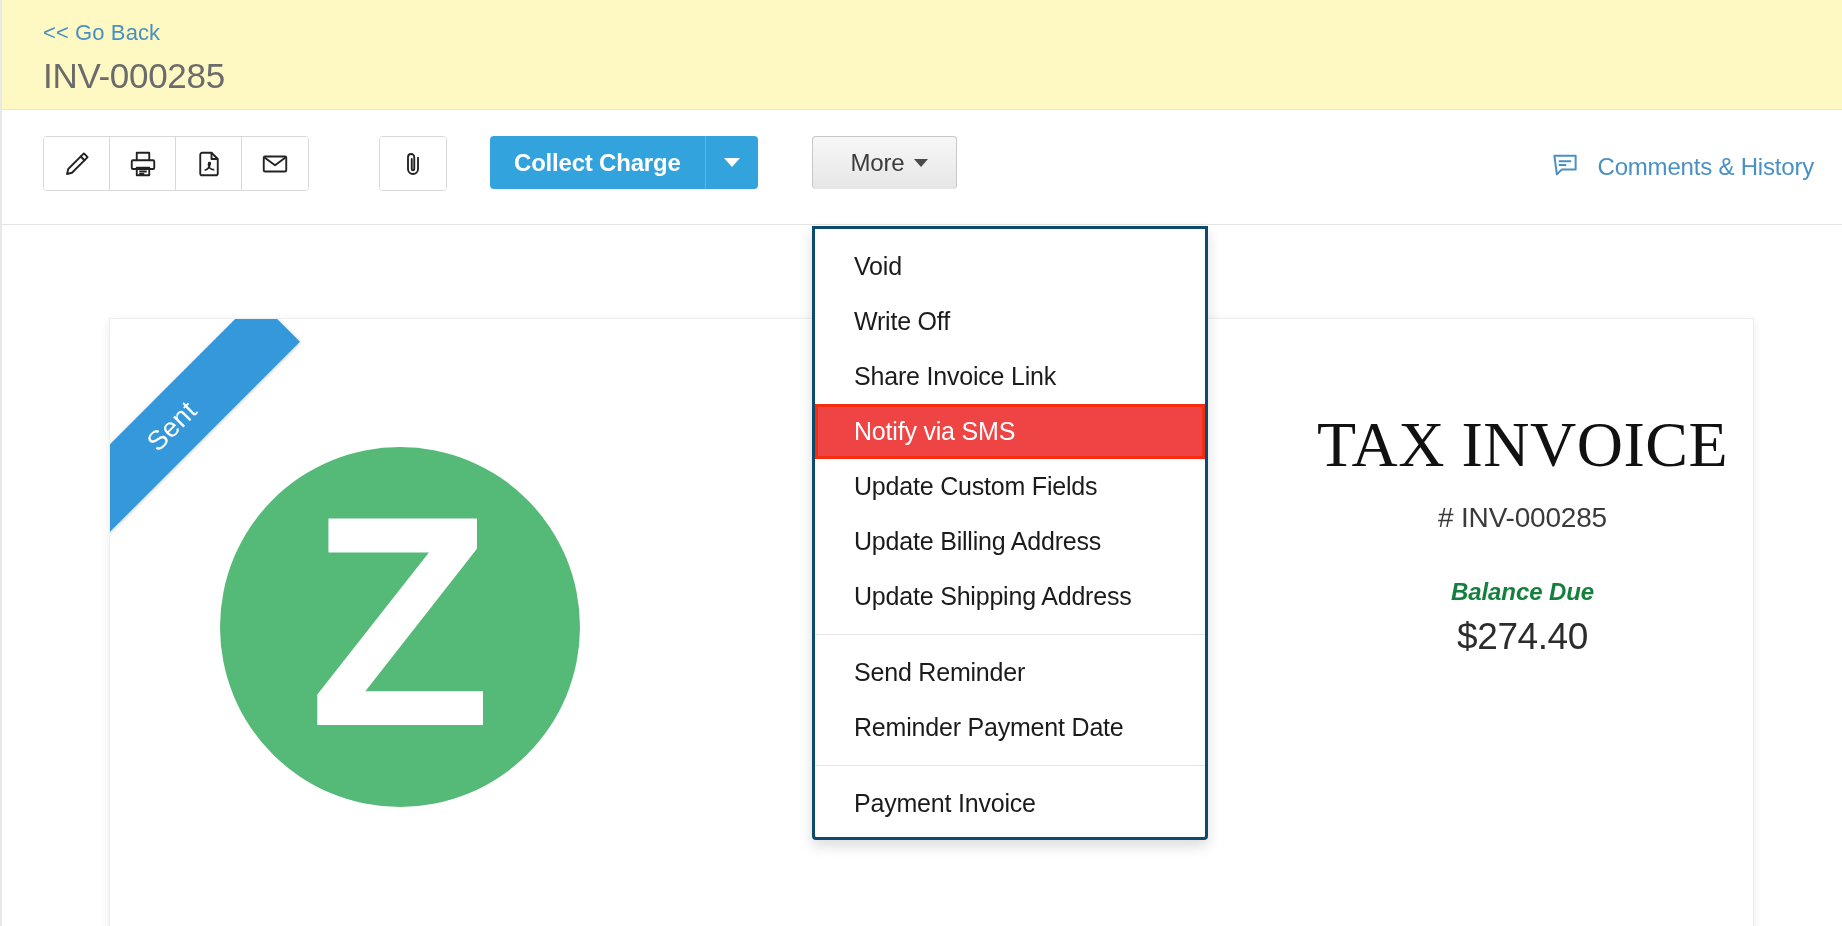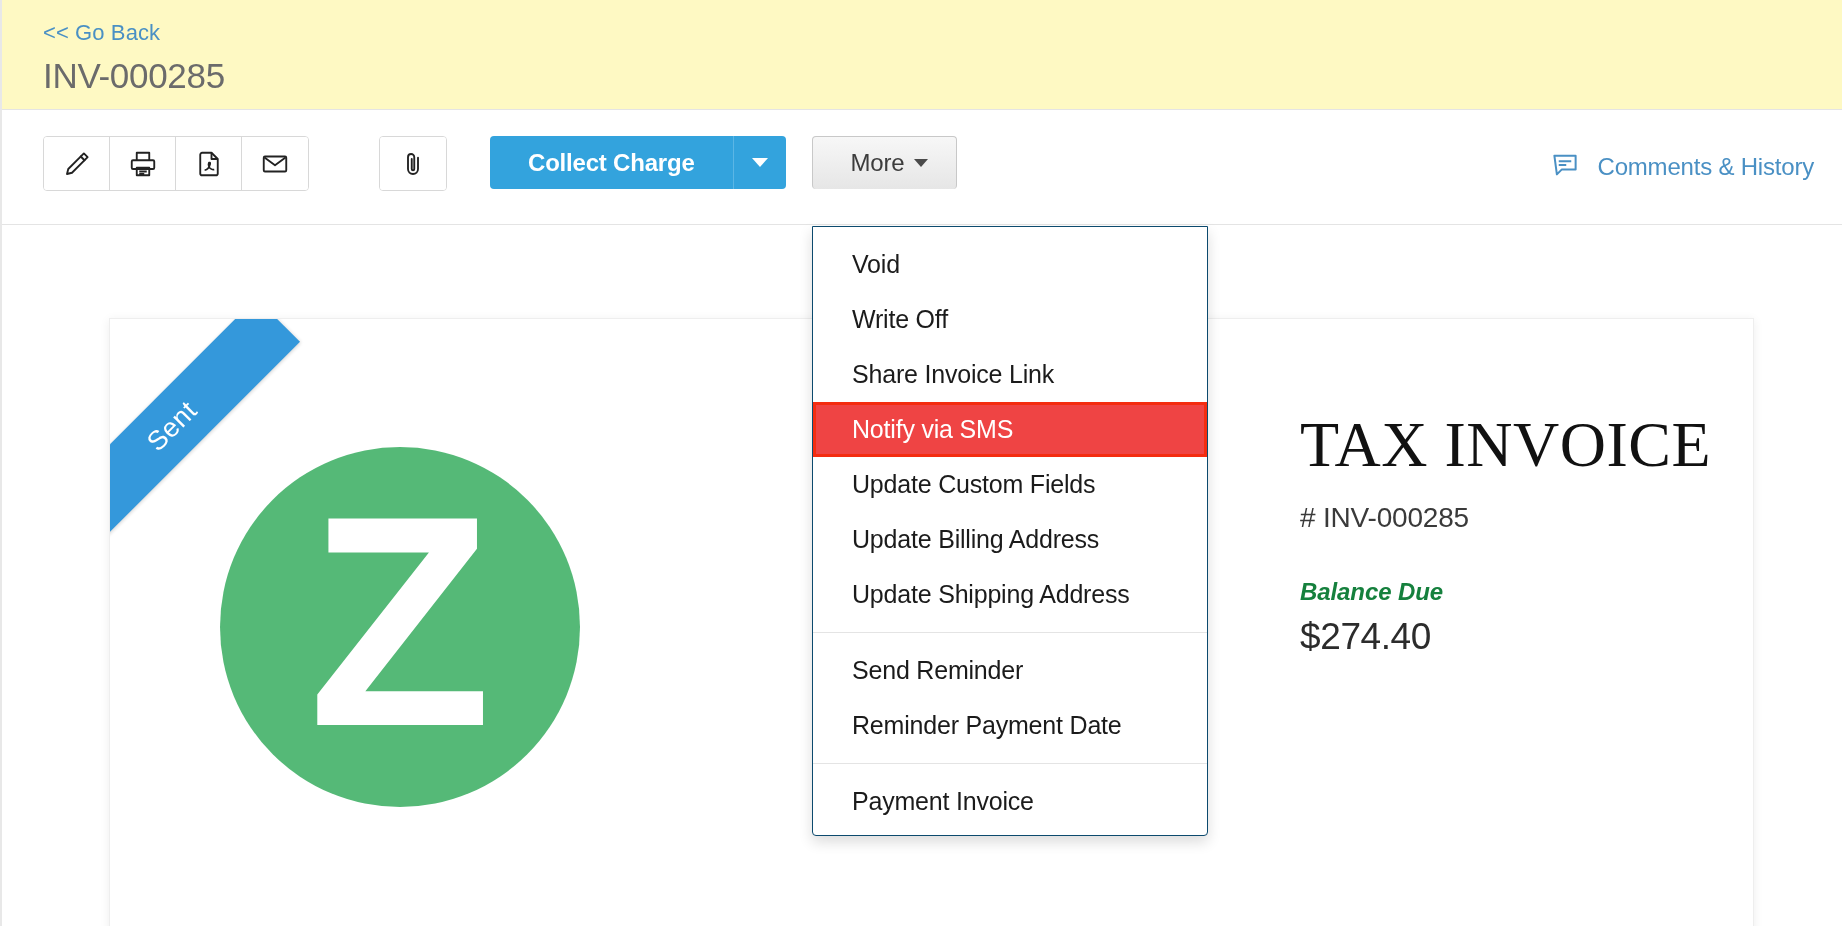--- a/index.html
+++ b/index.html
@@ -82,21 +82,21 @@
   .collect-charge {
     position: absolute;
     left: 488px; top: 26px;
     display: flex;
     height: 53px;
     border-radius: 4px;
     overflow: hidden;
     background: #33a3dd;
   }
   .cc-main {
-    padding: 0 38px;
+    padding: 0 24px;
     display: flex;
     align-items: center;
     color: #ffffff;
     font-size: 24px;
     font-weight: 700;
     letter-spacing: -0.2px;
     border-right: 1px solid #5bb6e5;
     cursor: pointer;
     white-space: nowrap;
   }
@@ -158,21 +158,21 @@
     font-weight: 400;
     letter-spacing: -0.2px;
   }
 
   
   .dropdown {
     position: absolute;
     left: 810px; top: 226px;
     width: 396px;
     background: #ffffff;
-    border: 1px solid #0c4a6e;
+    border: 3px solid #0c4a6e;
     border-radius: 0 0 4px 4px;
     box-shadow: 0 6px 14px rgba(0,0,0,0.14);
     padding: 10px 0 6px 0;
     z-index: 50;
   }
   .menu-item {
     height: 55px;
     display: flex;
     align-items: center;
     padding-left: 39px;
@@ -267,22 +267,22 @@
     color: #ffffff;
     font-size: 300px;
     font-weight: 700;
     line-height: 1;
     font-family: "Liberation Sans", sans-serif;
     transform: translateY(-6px);
   }
 
   .inv-right {
     position: absolute;
-    right: 42px; top: 92px;
-    text-align: left;
+    right: 25px; top: 92px;
+    text-align: center;
     margin-left: 8px;
   }
   .tax-invoice {
     font-family: "Liberation Serif", serif;
     font-size: 64px;
     color: #111111;
     letter-spacing: 0.5px;
     line-height: 1.05;
     white-space: nowrap;
   }

